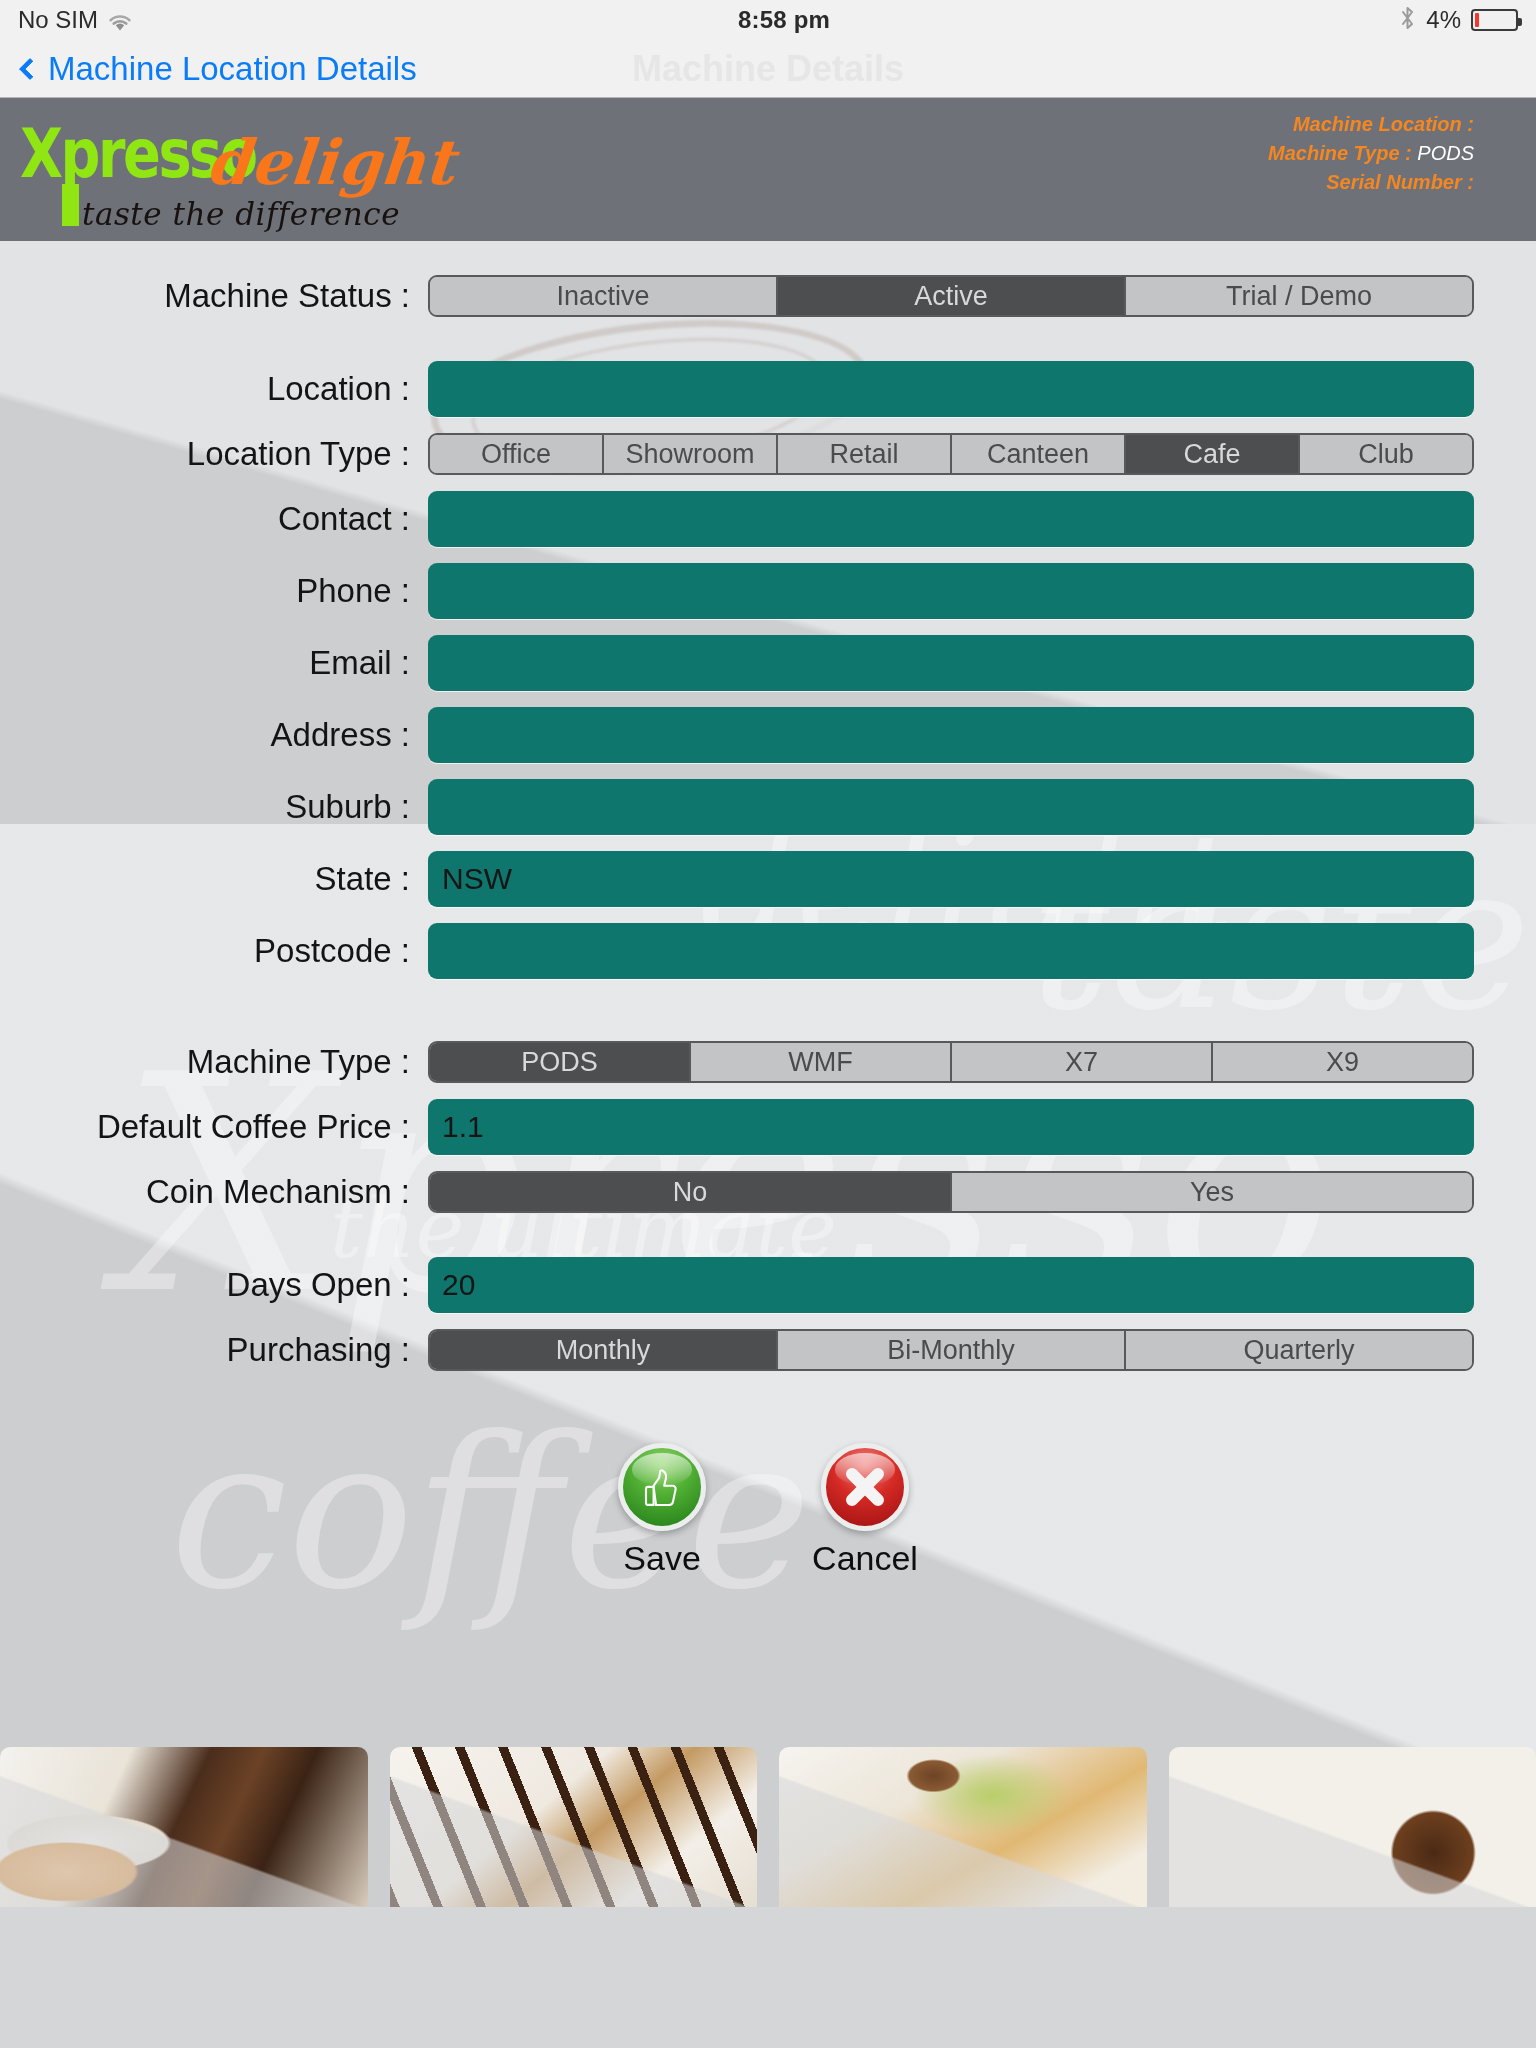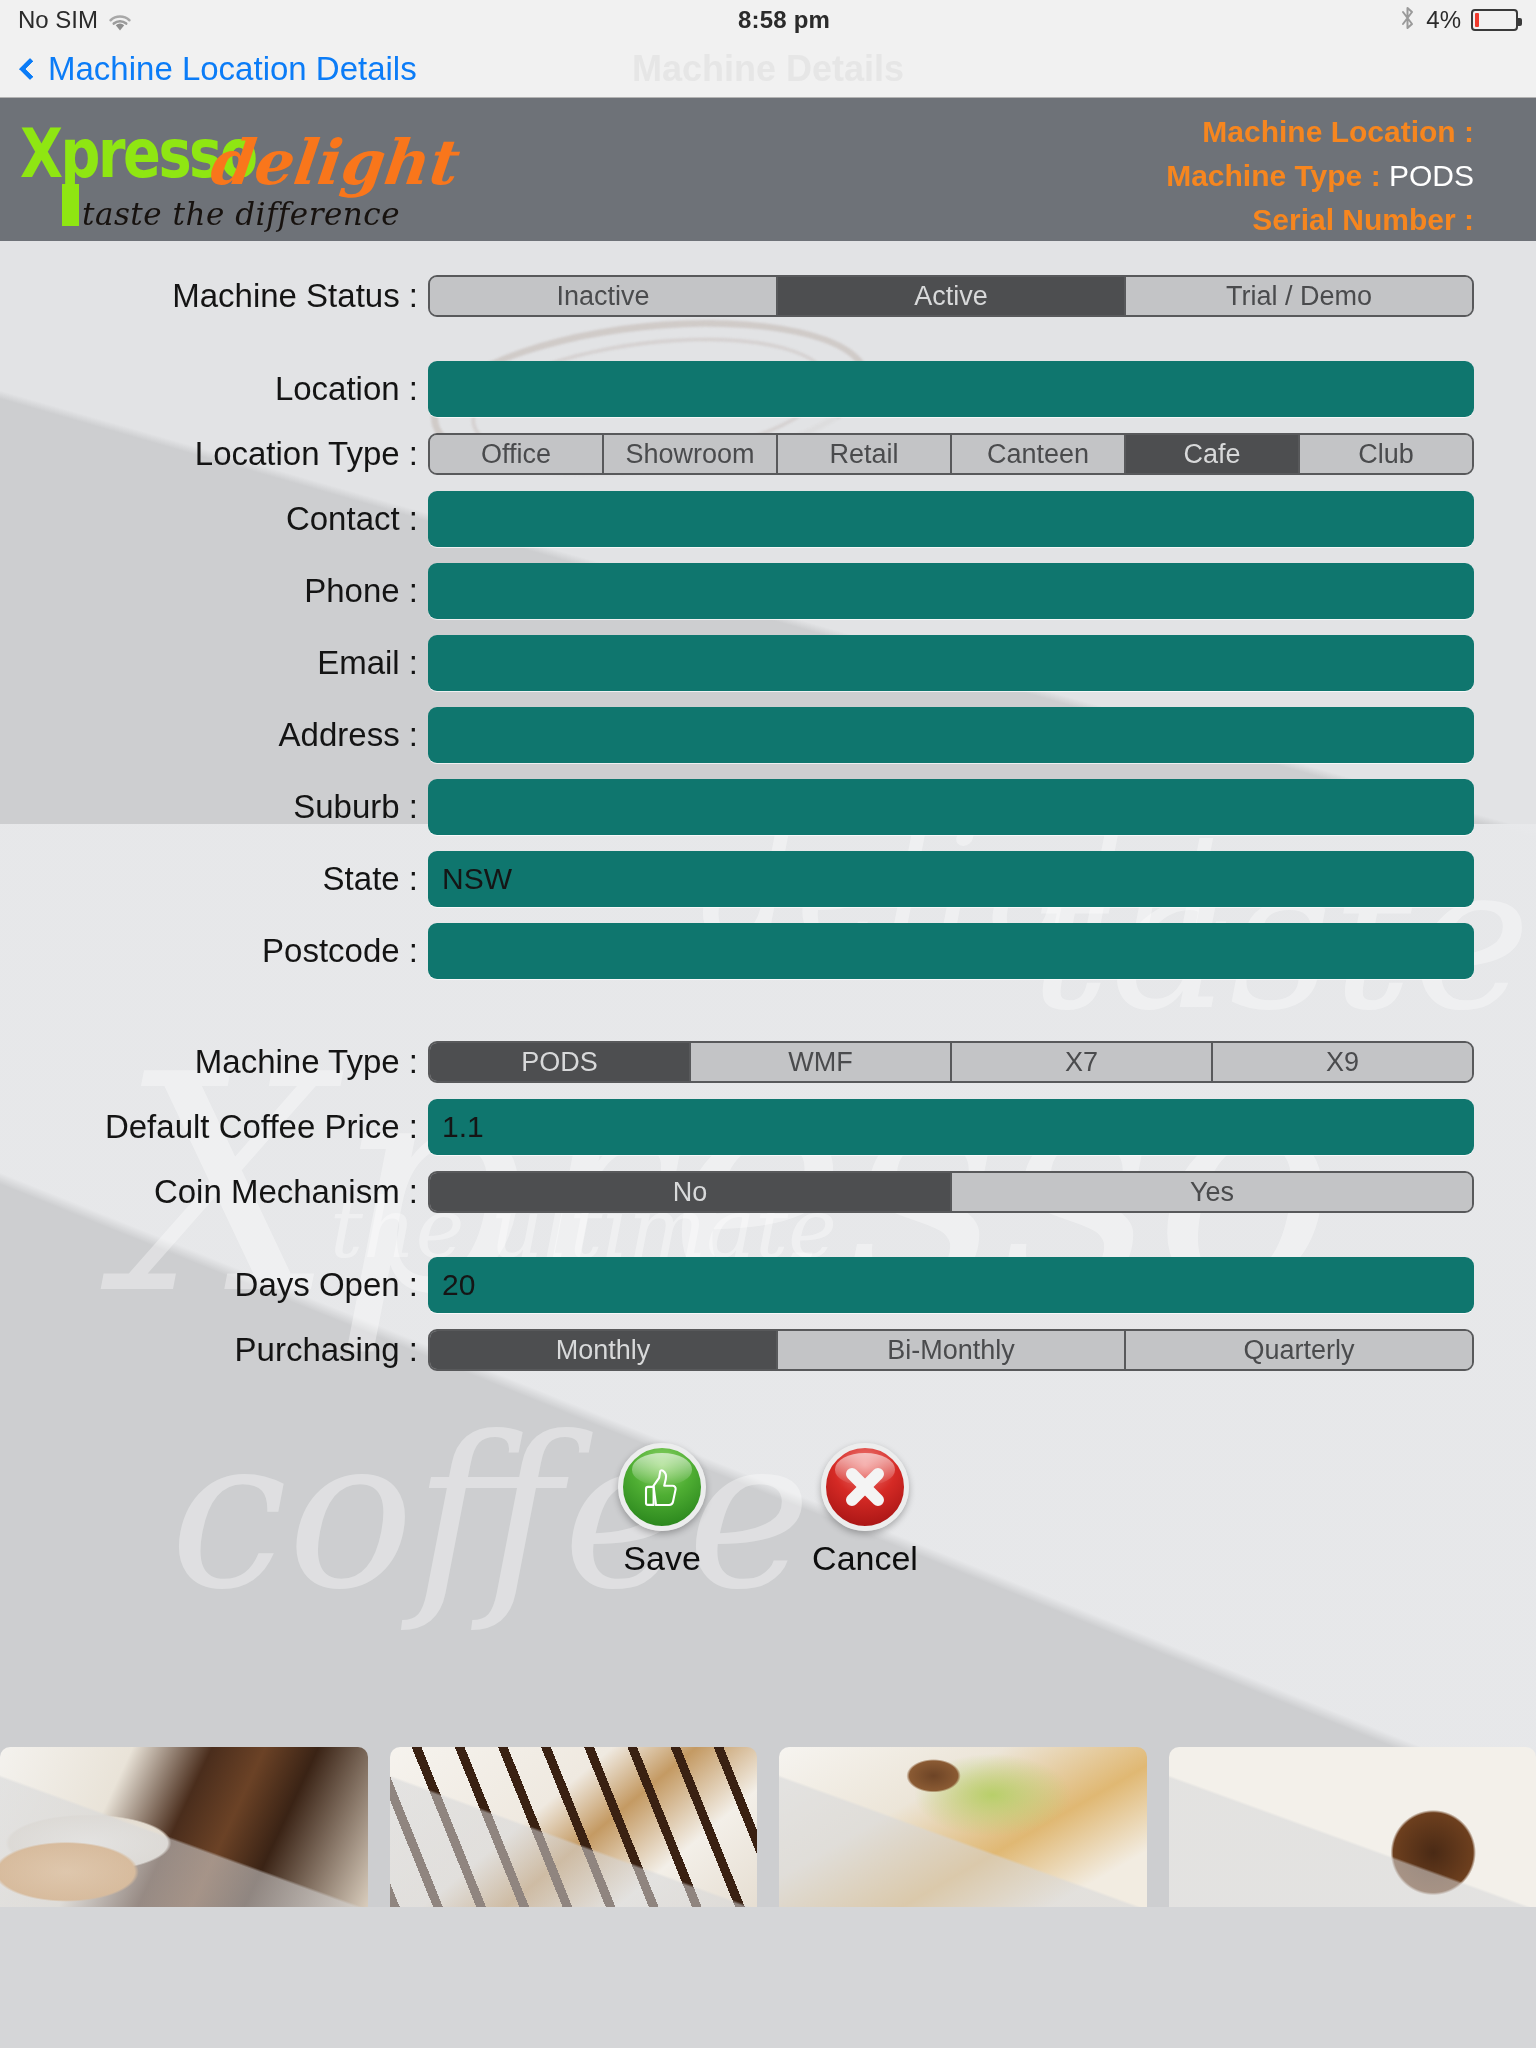--- a/index.html
+++ b/index.html
@@ -90,21 +90,21 @@
     left: 66px; top: 86px; letter-spacing: .5px;
   }
   .logo-bar {
     position: absolute; left: 46px; top: 74px;
     width: 17px; height: 42px; background: #8fe612;
   }
   .hdr-info {
     position: absolute; right: 62px; top: 12px;
     text-align: right; line-height: 1.46;
   }
-  .hdr-row { font-size: 30px; white-space: nowrap; }
+  .hdr-row { font-size: 20px; white-space: nowrap; font-style: italic; }
   .hdr-label { color: #f6861f; font-weight: bold; }
   .hdr-val { color: #ffffff; }
 
   
   .stage {
     position: relative; height: 1666px; overflow: hidden;
     background: #d6d7d9;
   }
   .bg-diag1 {
     position: absolute; inset: 0;
@@ -134,21 +134,21 @@
     transform: rotate(-7deg); filter: blur(1px);
   }
 
   
   .form { position: relative; z-index: 5; padding-top: 34px; }
   .row {
     display: flex; align-items: center;
     margin-bottom: 16px; padding-right: 62px;
   }
   .row .label {
-    width: 428px; text-align: right; padding-right: 10px;
+    width: 428px; text-align: right; padding-right: 18px;
     font-size: 33px; color: #141414; flex: none;
     font-family: "Liberation Sans", sans-serif;
   }
   .ctl { flex: 1 1 auto; }
 
   
   .field {
     height: 56px; background: #0f766e; border: 0; border-radius: 9px;
     width: 100%; font-size: 30px; color: #151515; padding: 0 14px;
     font-family: "Liberation Sans", sans-serif;

